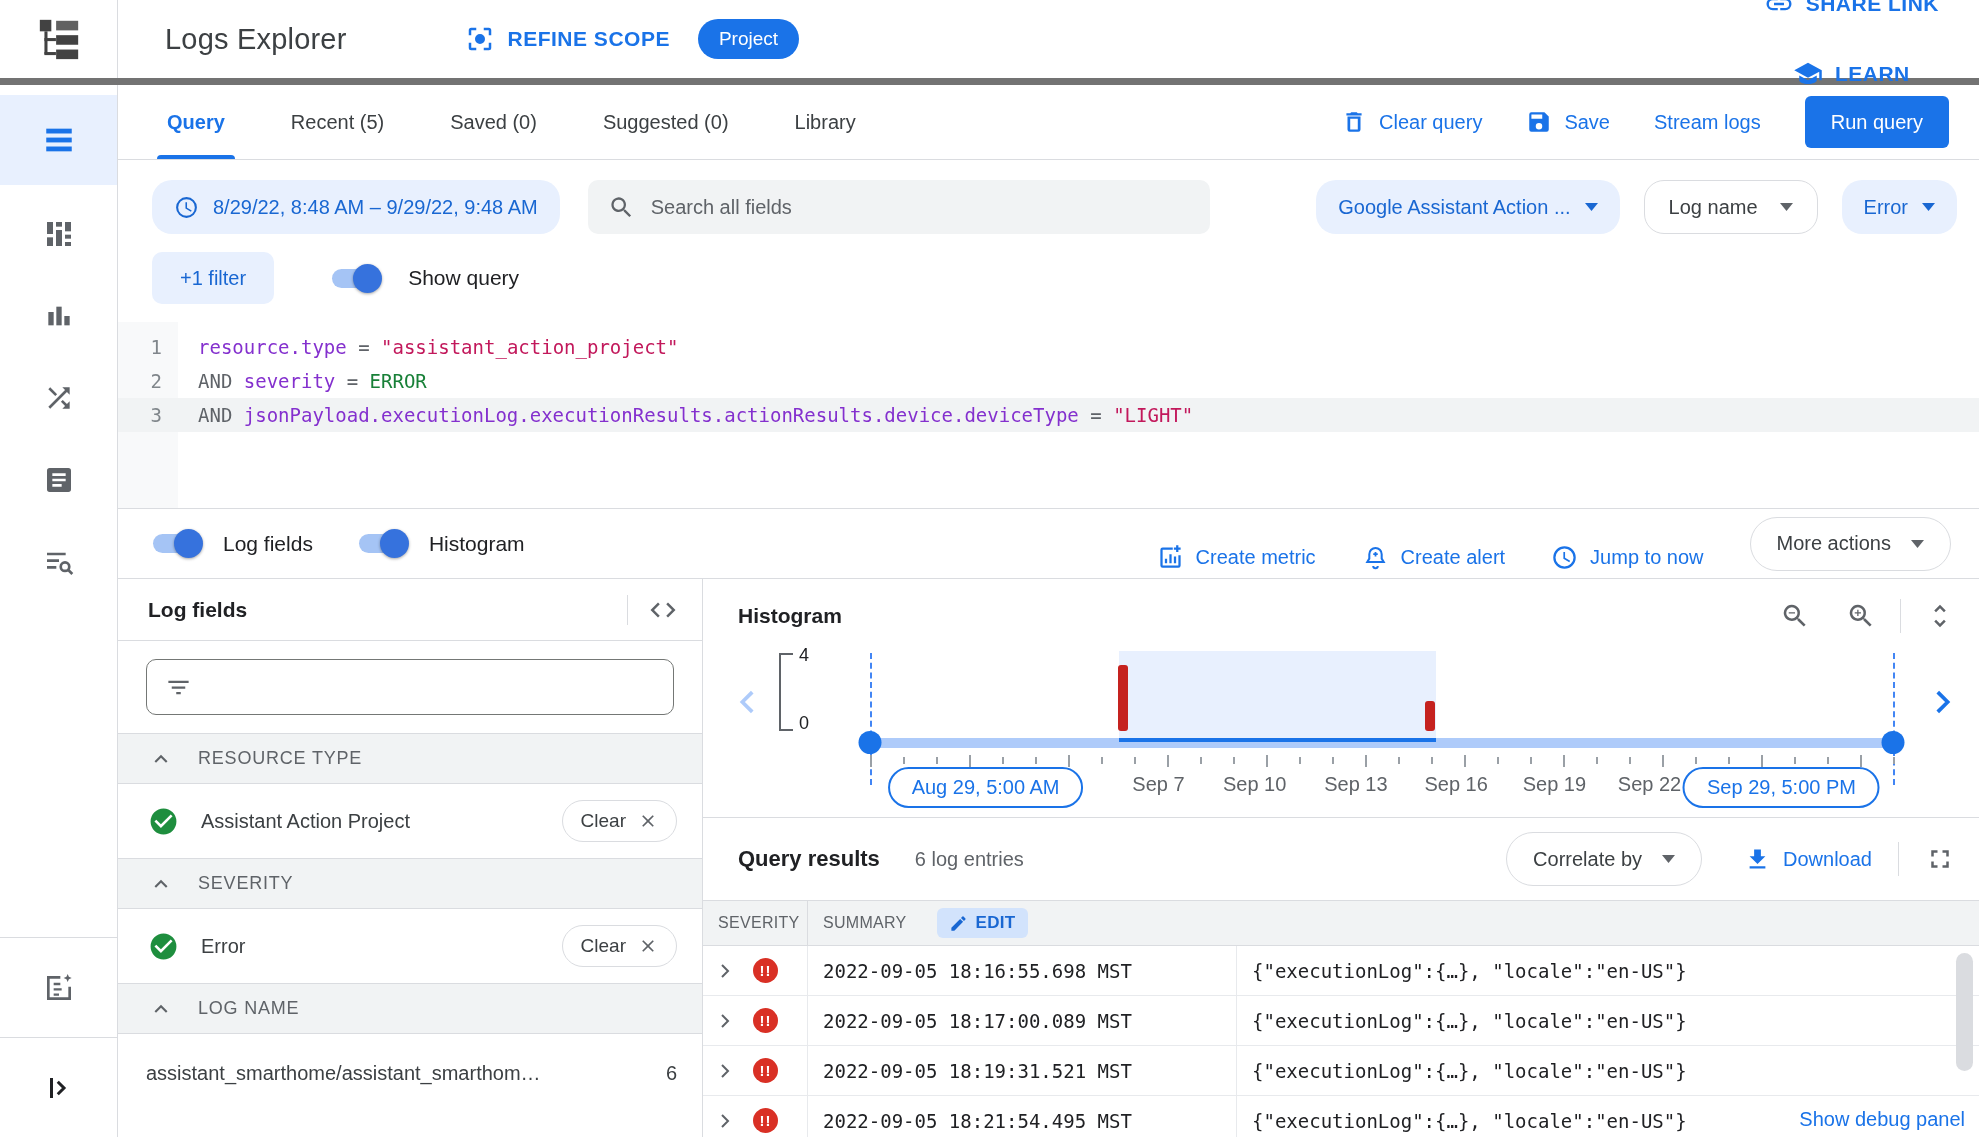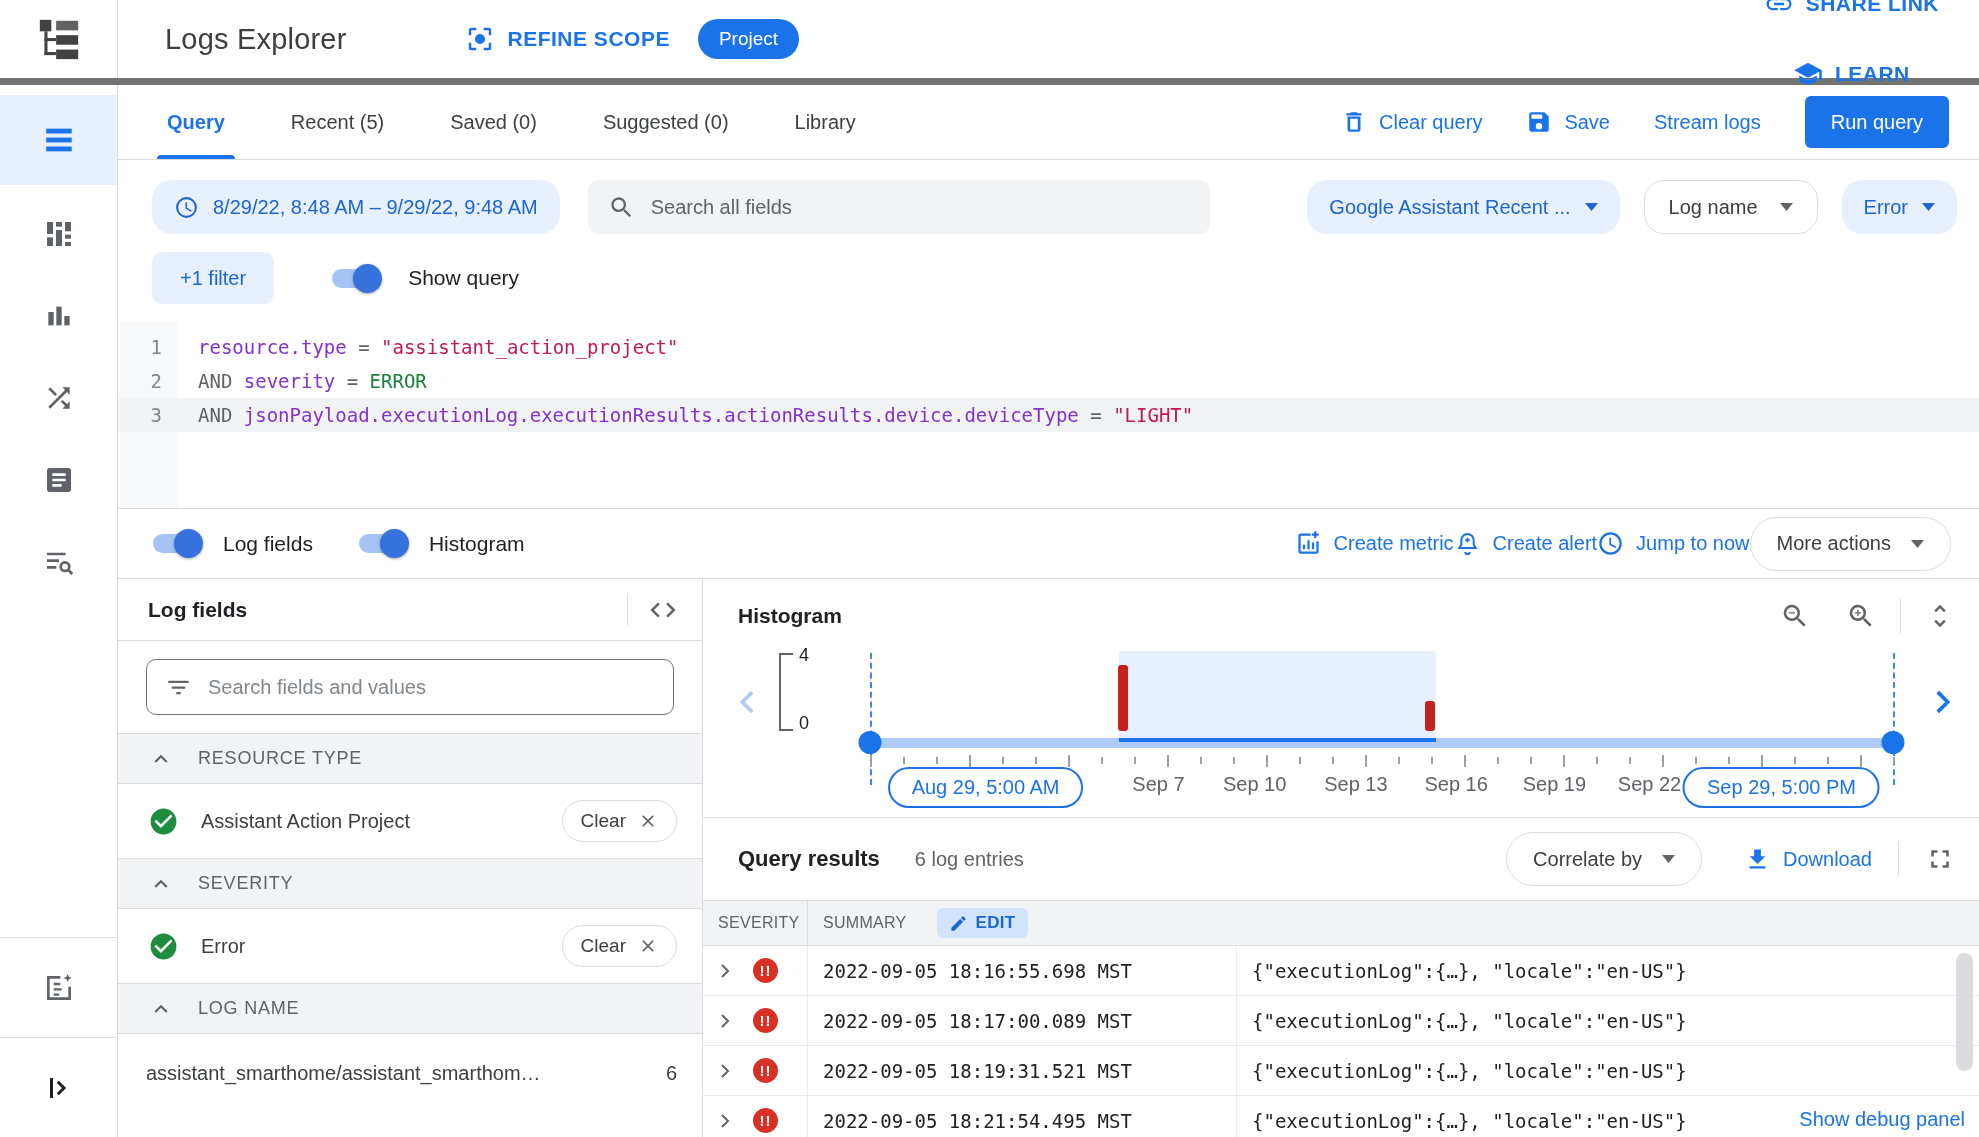--- a/index.html
+++ b/index.html
@@ -67,21 +67,21 @@
   .t-and { color:#5f6368; }
   .t-key { color:#8430ce; }
   .t-op  { color:#5f6368; }
   .t-str { color:#c2185b; }
   .t-enum{ color:#188038; }
 
   
   .toolbar { flex:none; height:70px; border-bottom:1px solid #dadce0; display:flex; align-items:center; padding-left:35px; padding-right:28px; }
   .tgl-group { display:flex; align-items:center; gap:24px; margin-right:46px; }
   .tgl-lbl { font-size:21px; color:#202124; }
-  .toolbar-right { margin-left:auto; display:flex; align-items:center; }
+  .toolbar-right { margin-left:auto; display:flex; align-items:flex-end; gap:46px; }
   .more-actions { display:flex; align-items:center; gap:20px; border:1px solid #dadce0; border-radius:27px; height:54px; padding:0 26px; font-size:20px; color:#3c4043; cursor:pointer; }
 
   
   .content { flex:1; display:flex; min-height:0; }
   .logfields { width:585px; flex:none; border-right:1px solid #dadce0; display:flex; flex-direction:column; }
   .lf-header { height:62px; flex:none; border-bottom:1px solid #dadce0; display:flex; align-items:center; padding:0 24px 0 30px; }
   .lf-title { font-size:21px; font-weight:700; color:#202124; }
   .lf-header .vdiv { margin-left:auto; width:1px; height:30px; background:#dadce0; margin-right:20px; }
   .lf-searchwrap { padding:18px 28px 18px 28px; border-bottom:1px solid #dadce0; }
   .lf-search { height:56px; border:1.5px solid #747775; border-radius:10px; display:flex; align-items:center; padding:0 18px; gap:16px; }
@@ -289,21 +289,21 @@
             <span>8/29/22, 8:48 AM – 9/29/22, 9:48 AM</span>
           </div>
           <div class="search-box">
             <svg class="ic" width="27" height="27" viewBox="0 0 24 24" fill="#5f6368">
                 <path d="M15.5 14h-.79l-.28-.27a6.5 6.5 0 1 0-.7.7l.27.28v.79l5 4.99L20.49 19l-4.99-5zm-6 0A4.5 4.5 0 1 1 14 9.5 4.5 4.5 0 0 1 9.5 14z"></path>
               </svg>
             <input placeholder="Search all fields" style="">
           </div>
           <div class="pillgroup">
             <div class="chip chip-blue">
-              <span>Google Assistant Recent ...</span>
+              <span>Google Assistant Action ...</span>
               <svg class="caret ic" viewBox="0 0 10 6" fill="#1967d2">
                   <path d="M0 0h10L5 6z"></path>
                 </svg>
             </div>
             <div class="chip chip-outline">
               <span>Log name</span>
               <svg class="caret ic" viewBox="0 0 10 6" fill="#5f6368">
                   <path d="M0 0h10L5 6z"></path>
                 </svg>
             </div>
@@ -384,21 +384,20 @@
             <div class="vdiv"></div>
             <svg class="ic" width="30" height="30" viewBox="0 0 24 24" fill="#5f6368">
                 <path d="M9.4 16.6 4.8 12l4.6-4.6L8 6l-6 6 6 6 1.4-1.4zm5.2 0 4.6-4.6-4.6-4.6L16 6l6 6-6 6-1.4-1.4z"></path>
               </svg>
           </div>
           <div class="lf-searchwrap">
             <div class="lf-search">
               <svg class="ic" width="27" height="27" viewBox="0 0 24 24" fill="#5f6368">
                   <path d="M10 18h4v-2h-4v2zM3 6v2h18V6H3zm3 7h12v-2H6v2z"></path>
                 </svg>
-              <input placeholder="Search fields and values" style="">
             </div>
           </div>
 
           <div class="lf-section">
             <svg class="ic" width="26" height="26" viewBox="0 0 24 24" fill="#5f6368">
                 <path d="M7.41 15.41 12 10.83l4.59 4.58L18 14l-6-6-6 6z"></path>
               </svg>
             <span>RESOURCE TYPE</span>
           </div>
           <div class="lf-item">

